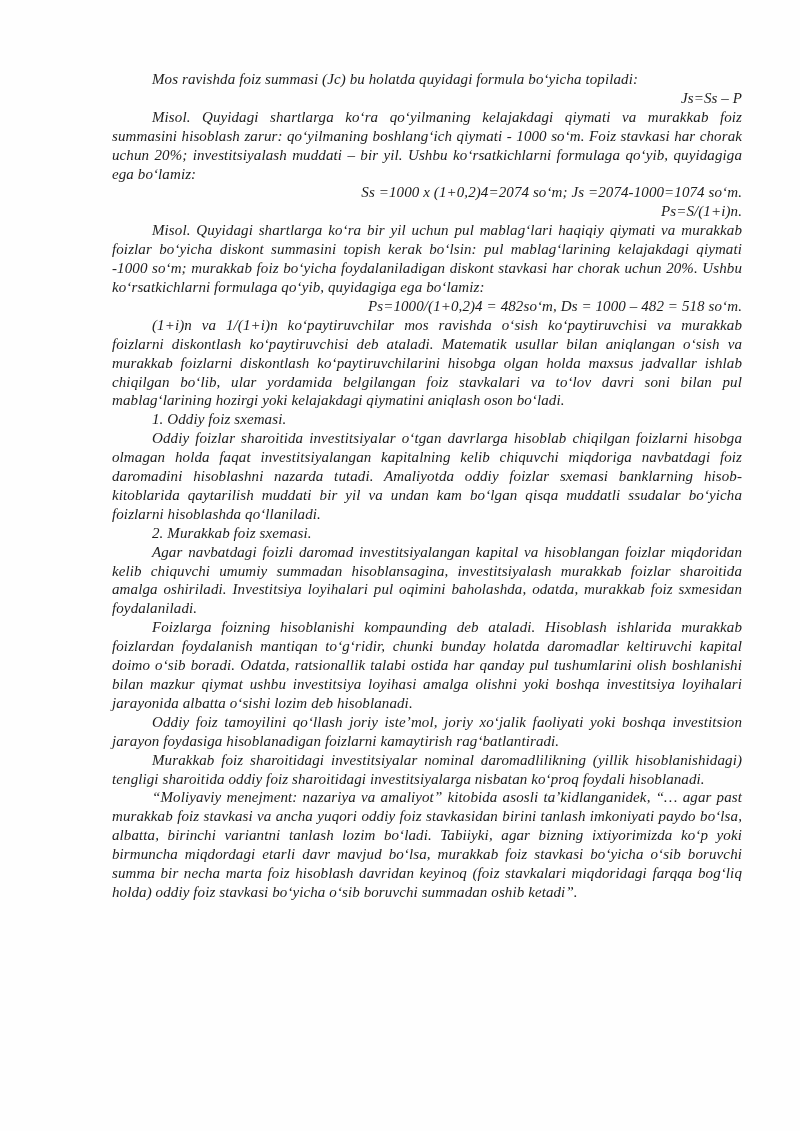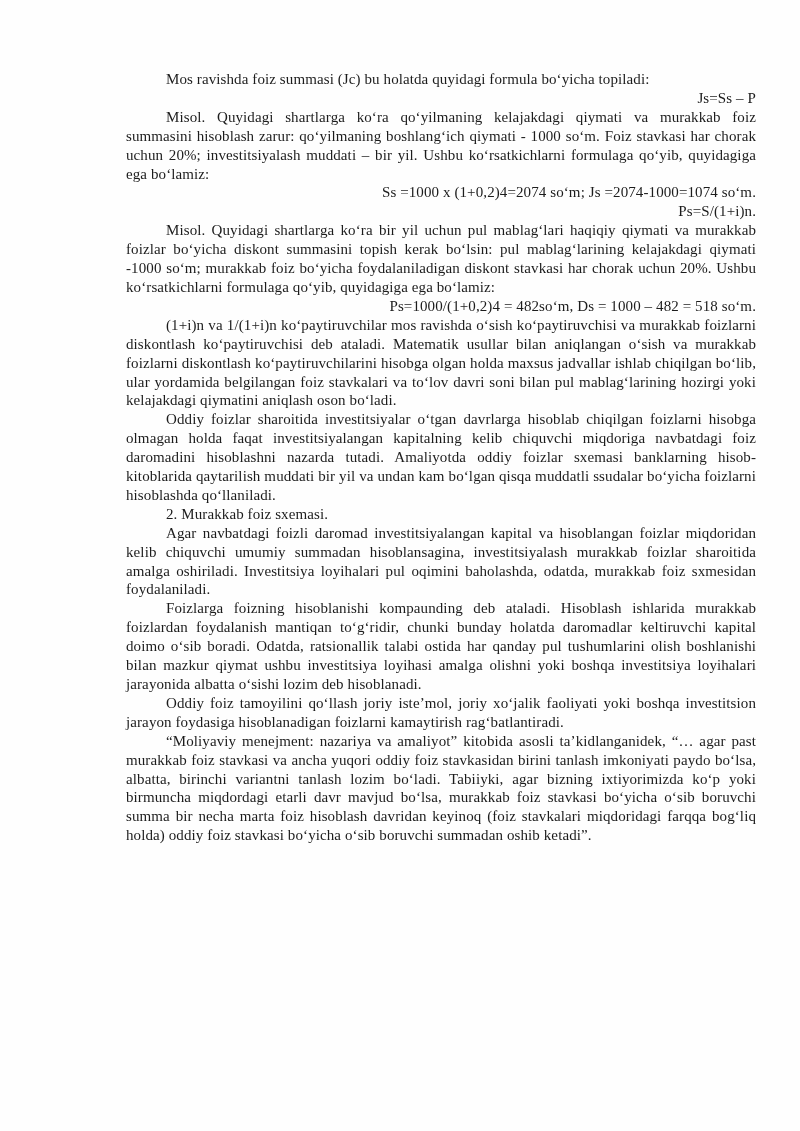--- a/index.html
+++ b/index.html
@@ -10,28 +10,29 @@
   .page {
     position: relative;
     width: 800px;
     height: 1131px;
     background: #fefefe;
     overflow: hidden;
     font-family: "Liberation Serif", "DejaVu Serif", serif;
   }
   .doc {
     position: absolute;
-    left: 126px;
+    left: 112px;
     top: 70px;
     width: 630px;
     color: #1c1c1c;
     font-size: 15px;
     line-height: 18.9px;
     text-align: justify;
     letter-spacing: 0.1px;
+    font-style: italic;
   }
   .doc p {
     margin: 0;
     padding: 0;
     text-indent: 40px;
   }
   .doc p.formula {
     text-align: right;
   }
   .doc p.list-item {
@@ -44,20 +45,22 @@
 <div class="page" style="background: rgb(254, 254, 254);">
   <div class="doc" style="color: rgb(28, 28, 28);">
       <p class="body">Mos ravishda foiz summasi (Jc) bu holatda quyidagi formula bo‘yicha topiladi:</p>
       <p class="formula">Js=Ss – P</p>
       <p class="body">Misol. Quyidagi shartlarga ko‘ra qo‘yilmaning kelajakdagi qiymati va murakkab foiz summasini hisoblash zarur: qo‘yilmaning boshlang‘ich qiymati - 1000 so‘m. Foiz stavkasi har chorak uchun 20%; investitsiyalash muddati – bir yil. Ushbu ko‘rsatkichlarni formulaga qo‘yib, quyidagiga ega bo‘lamiz:</p>
       <p class="formula">Ss =1000 x (1+0,2)4=2074 so‘m; Js =2074-1000=1074 so‘m.</p>
       <p class="formula">Ps=S/(1+i)n.</p>
       <p class="body">Misol. Quyidagi shartlarga ko‘ra bir yil uchun pul mablag‘lari haqiqiy qiymati va murakkab foizlar bo‘yicha diskont summasini topish kerak bo‘lsin: pul mablag‘larining kelajakdagi qiymati -1000 so‘m; murakkab foiz bo‘yicha foydalaniladigan diskont stavkasi har chorak uchun 20%. Ushbu ko‘rsatkichlarni formulaga qo‘yib, quyidagiga ega bo‘lamiz:</p>
       <p class="formula">Ps=1000/(1+0,2)4 = 482so‘m, Ds = 1000 – 482 = 518 so‘m.</p>
       <p class="body">(1+i)n va 1/(1+i)n ko‘paytiruvchilar mos ravishda o‘sish ko‘paytiruvchisi va murakkab foizlarni diskontlash ko‘paytiruvchisi deb ataladi. Matematik usullar bilan aniqlangan o‘sish va murakkab foizlarni diskontlash ko‘paytiruvchilarini hisobga olgan holda maxsus jadvallar ishlab chiqilgan bo‘lib, ular yordamida belgilangan foiz stavkalari va to‘lov davri soni bilan pul mablag‘larining hozirgi yoki kelajakdagi qiymatini aniqlash oson bo‘ladi.</p>
+      <p class="list-item">1. Oddiy foiz sxemasi.</p>
       <p class="body">Oddiy foizlar sharoitida investitsiyalar o‘tgan davrlarga hisoblab chiqilgan foizlarni hisobga olmagan holda faqat investitsiyalangan kapitalning kelib chiquvchi miqdoriga navbatdagi foiz daromadini hisoblashni nazarda tutadi. Amaliyotda oddiy foizlar sxemasi banklarning hisob-kitoblarida qaytarilish muddati bir yil va undan kam bo‘lgan qisqa muddatli ssudalar bo‘yicha foizlarni hisoblashda qo‘llaniladi.</p>
       <p class="list-item">2. Murakkab foiz sxemasi.</p>
       <p class="body">Agar navbatdagi foizli daromad investitsiyalangan kapital va hisoblangan foizlar miqdoridan kelib chiquvchi umumiy summadan hisoblansagina, investitsiyalash murakkab foizlar sharoitida amalga oshiriladi. Investitsiya loyihalari pul oqimini baholashda, odatda, murakkab foiz sxmesidan foydalaniladi.</p>
       <p class="body">Foizlarga foizning hisoblanishi kompaunding deb ataladi. Hisoblash ishlarida murakkab foizlardan foydalanish mantiqan to‘g‘ridir, chunki bunday holatda daromadlar keltiruvchi kapital doimo o‘sib boradi. Odatda, ratsionallik talabi ostida har qanday pul tushumlarini olish boshlanishi bilan mazkur qiymat ushbu investitsiya loyihasi amalga olishni yoki boshqa investitsiya loyihalari jarayonida albatta o‘sishi lozim deb hisoblanadi.</p>
       <p class="body">Oddiy foiz tamoyilini qo‘llash joriy iste’mol, joriy xo‘jalik faoliyati yoki boshqa investitsion jarayon foydasiga hisoblanadigan foizlarni kamaytirish rag‘batlantiradi.</p>
+      <p class="body">Murakkab foiz sharoitidagi investitsiyalar nominal daromadlilikning (yillik hisoblanishidagi) tengligi sharoitida oddiy foiz sharoitidagi investitsiyalarga nisbatan ko‘proq foydali hisoblanadi.</p>
       <p class="body">“Moliyaviy menejment: nazariya va amaliyot” kitobida asosli ta’kidlanganidek, “… agar past murakkab foiz stavkasi va ancha yuqori oddiy foiz stavkasidan birini tanlash imkoniyati paydo bo‘lsa, albatta, birinchi variantni tanlash lozim bo‘ladi. Tabiiyki, agar bizning ixtiyorimizda ko‘p yoki birmuncha miqdordagi etarli davr mavjud bo‘lsa, murakkab foiz stavkasi bo‘yicha o‘sib boruvchi summa bir necha marta foiz hisoblash davridan keyinoq (foiz stavkalari miqdoridagi farqqa bog‘liq holda) oddiy foiz stavkasi bo‘yicha o‘sib boruvchi summadan oshib ketadi”.</p>
     </div>
 </div>
 
 </body></html>

